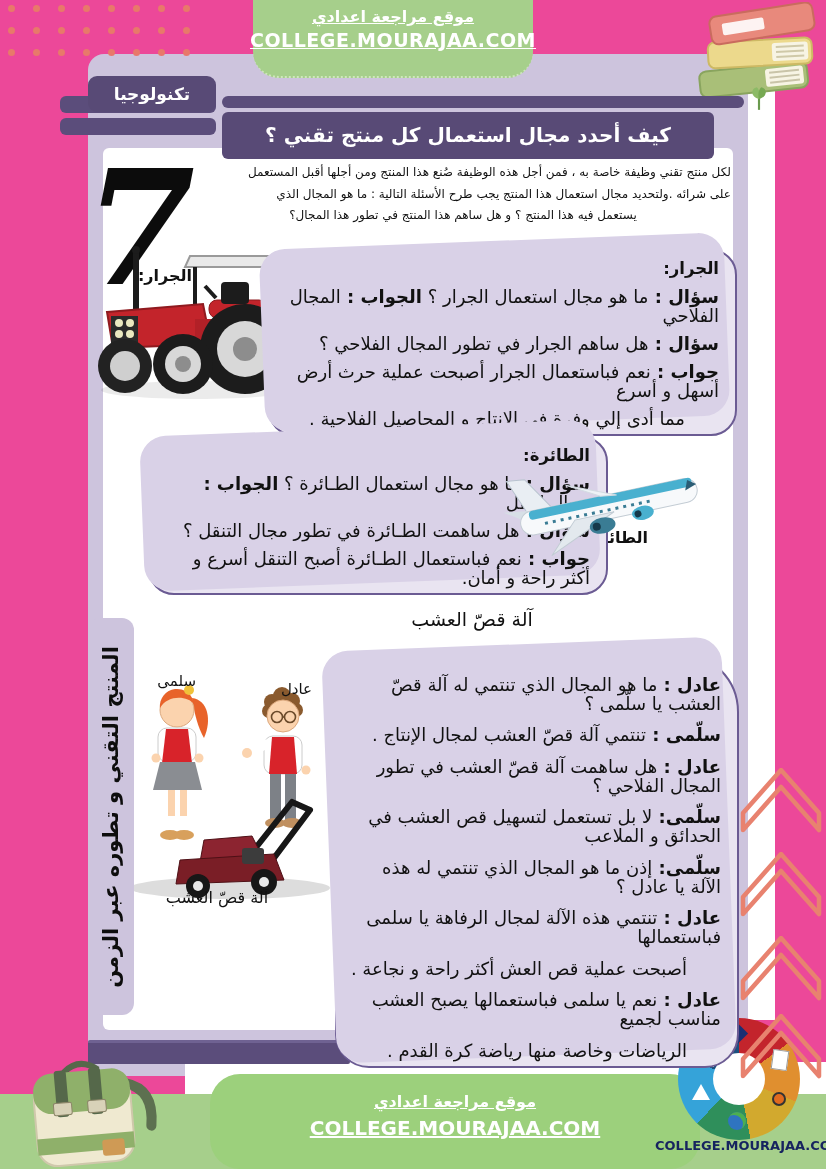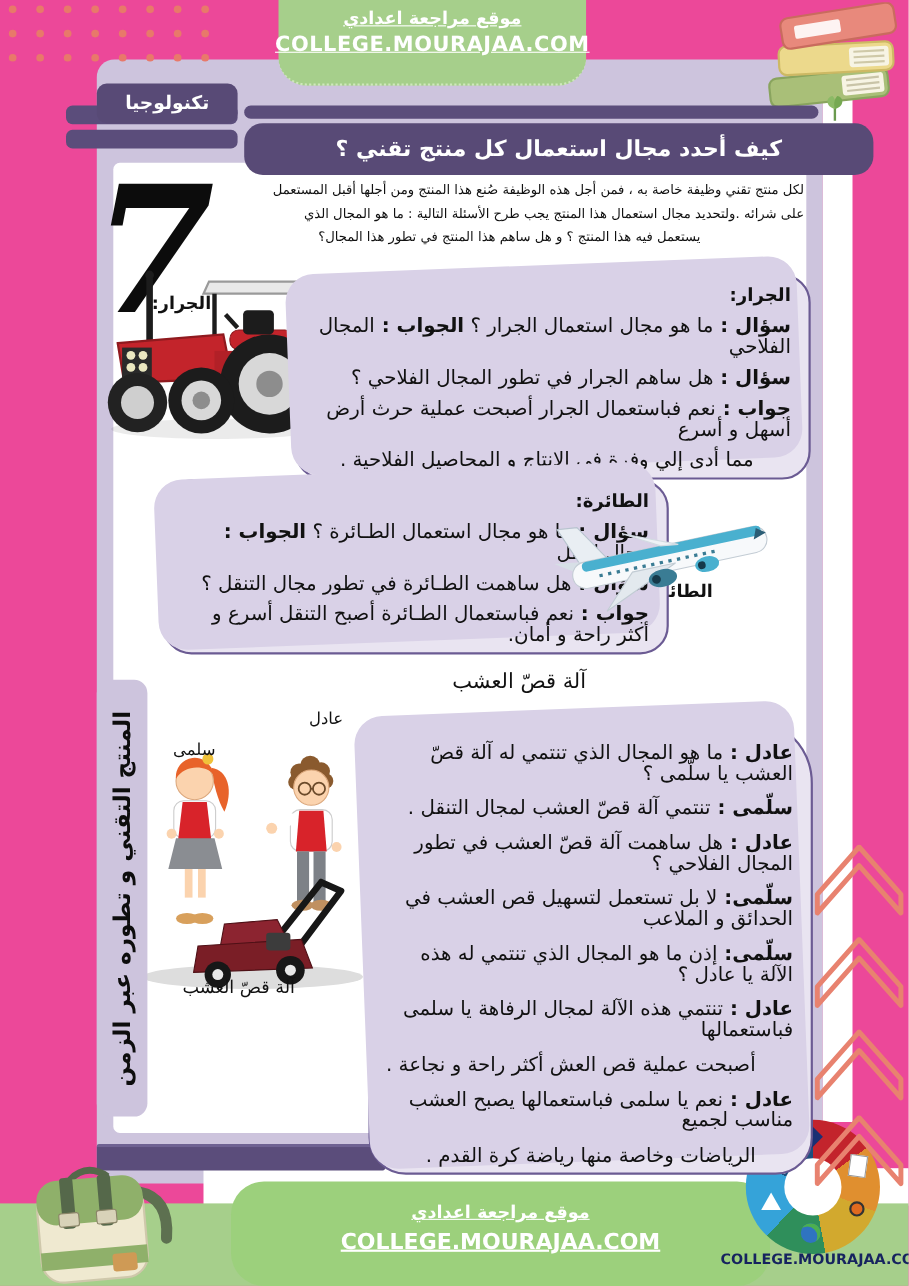--- a/index.html
+++ b/index.html
@@ -14,21 +14,21 @@
   .green-band{left:0;top:1094px;width:826px;height:75px;background:#a6cf8b}
   
   .green-header-box{left:253px;top:0;width:280px;height:76px;background:#a6cf8b;border-radius:0 0 26px 26px;border-bottom:2px dotted #cfe8bc}
   .site-line{color:#fff;font-weight:bold;text-align:center;text-decoration:underline;direction:rtl}
   .site1{left:233px;top:7px;width:320px;font-size:16px}
   .site2{left:233px;top:29px;width:320px;font-size:19px;letter-spacing:.5px;direction:ltr}
   .darkbar{background:#5b4d7b;border-radius:6px}
   .tab{left:88px;top:76px;width:128px;height:36px;background:#584a76;border-radius:9px;
        color:#fff;font-weight:bold;font-size:17px;text-align:center;line-height:36px;direction:rtl}
   .title-strip{left:222px;top:96px;width:522px;height:12px}
-  .title-box{left:222px;top:112px;width:572px;height:47px;background:#584a76;border-radius:17px;
+  .title-box{left:222px;top:112px;width:492px;height:47px;background:#584a76;border-radius:6px;
              color:#fff;font-weight:bold;font-size:20px;text-align:center;line-height:47px;direction:rtl}
   
   .big7{left:84px;top:148px;width:140px;font-family:"DejaVu Serif",serif;font-style:italic;
         font-weight:bold;font-size:160px;line-height:160px;color:#0c0c0c}
   .intro{left:195px;top:162px;width:536px;direction:rtl;font-size:12px;line-height:21.5px}
   .intro .l3{text-align:center}
   .label-ar{font-weight:bold;font-size:16px;direction:rtl}
   .qabox{background:#e9e4f1;border:2px solid #6b5b93;border-radius:26px;direction:rtl;
          padding:8px 16px 6px 12px;z-index:2}
   .qabox::before{content:"";position:absolute;left:-8px;top:-10px;width:100%;height:100%;
@@ -255,27 +255,27 @@
       <polygon points="82,190 130,186 142,210 78,212" fill="#8c2430" stroke="#4e1016"></polygon>
       <polygon points="58,210 152,204 162,230 54,234" fill="#7a1e26" stroke="#4e1016"></polygon>
       <rect x="120" y="198" width="22" height="16" rx="3" fill="#3c3c3c"></rect>
       <circle cx="76" cy="236" r="12" fill="#171717"></circle>
         <circle cx="76" cy="236" r="5" fill="#e8e8e8"></circle>
       <circle cx="142" cy="232" r="13" fill="#171717"></circle>
         <circle cx="142" cy="232" r="5" fill="#e8e8e8"></circle>
     </svg>
   </div>
   <div class="abs kid-label" style="left:146px;top:672px;width:50px">سلمى</div>
-  <div class="abs kid-label" style="left:262px;top:644px;width:50px">عادل</div>
+  <div class="abs kid-label" style="left:262px;top:680px;width:50px">عادل</div>
   <div class="abs mower-caption">آلة قصّ العشب</div>
 
   <div class="abs qabox dlg" style="left:335px;top:652px;width:372px;min-height:328px;border-radius:34px 60px 34px 34px">
     <div>
         <div class="qa-line"><span class="qb">عادل  : </span><span>ما هو المجال الذي تنتمي له آلة قصّ العشب يا سلّمى ؟</span></div>
-        <div class="qa-line"><span class="qb">سلّمى : </span><span>تنتمي آلة قصّ العشب لمجال التنقل .</span></div>
+        <div class="qa-line"><span class="qb">سلّمى : </span><span>تنتمي آلة قصّ العشب لمجال الإنتاج .</span></div>
         <div class="qa-line"><span class="qb">عادل : </span><span>هل ساهمت آلة قصّ العشب في  تطور المجال الفلاحي ؟</span></div>
         <div class="qa-line"><span class="qb">سلّمى: </span><span>لا بل تستعمل لتسهيل قص العشب في الحدائق و الملاعب</span></div>
         <div class="qa-line"><span class="qb">سلّمى: </span><span>إذن ما هو المجال الذي تنتمي له هذه الآلة  يا عادل ؟</span></div>
         <div class="qa-line"><span class="qb">عادل  : </span><span>تنتمي هذه الآلة لمجال الرفاهة يا سلمى فباستعمالها</span></div>
         <div class="qa-line cont"><span>أصبحت عملية قص العش أكثر راحة و نجاعة .</span></div>
         <div class="qa-line"><span class="qb">عادل  : </span><span>نعم يا سلمى فباستعمالها يصبح العشب مناسب لجميع</span></div>
         <div class="qa-line cont"><span>الرياضات وخاصة منها رياضة كرة القدم .</span></div>
       </div>
   </div>
 

